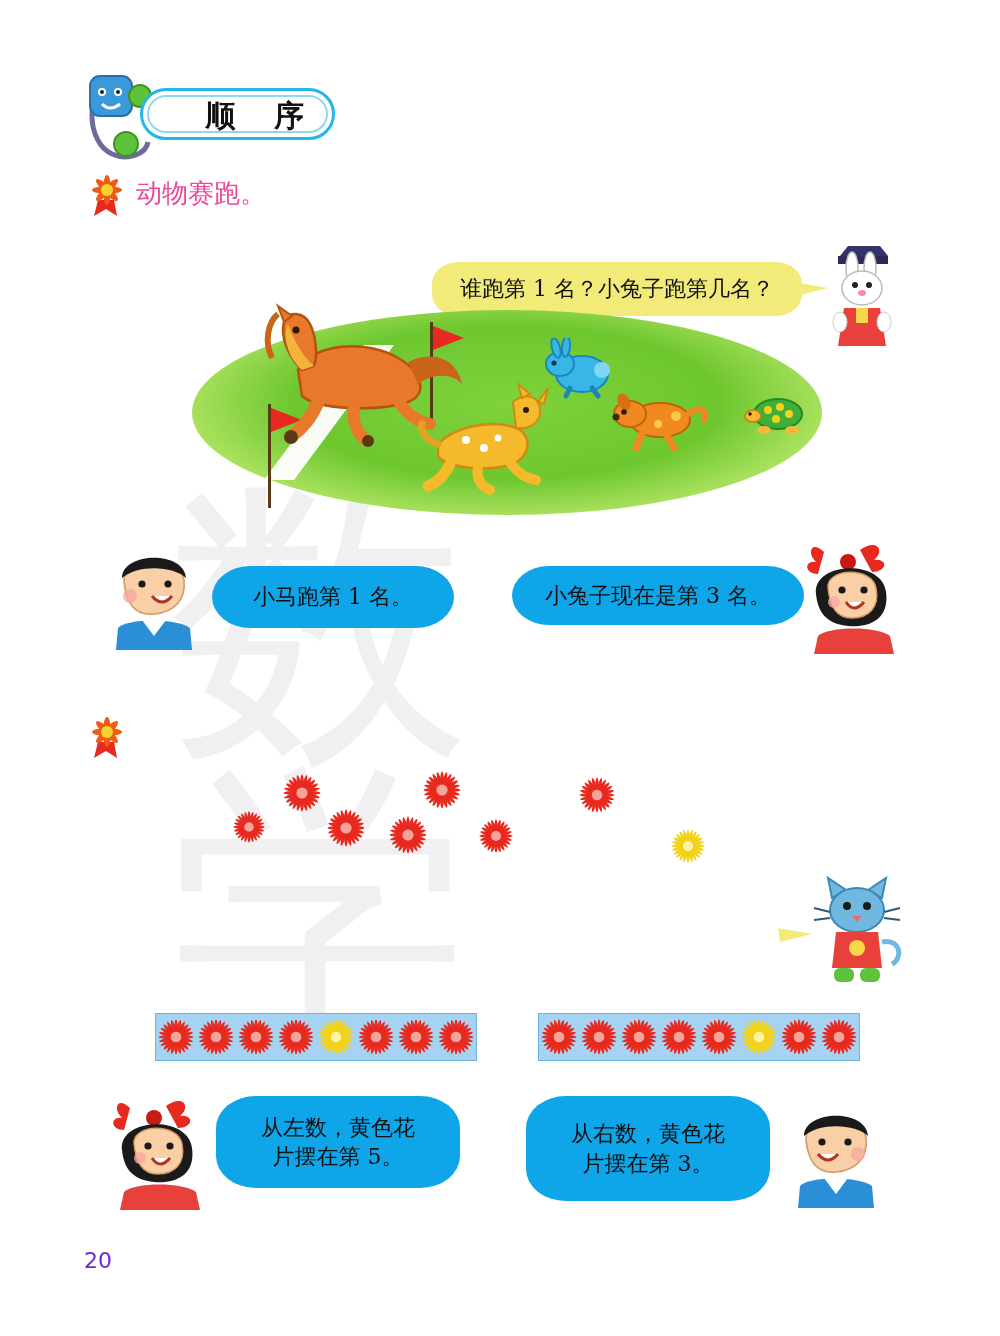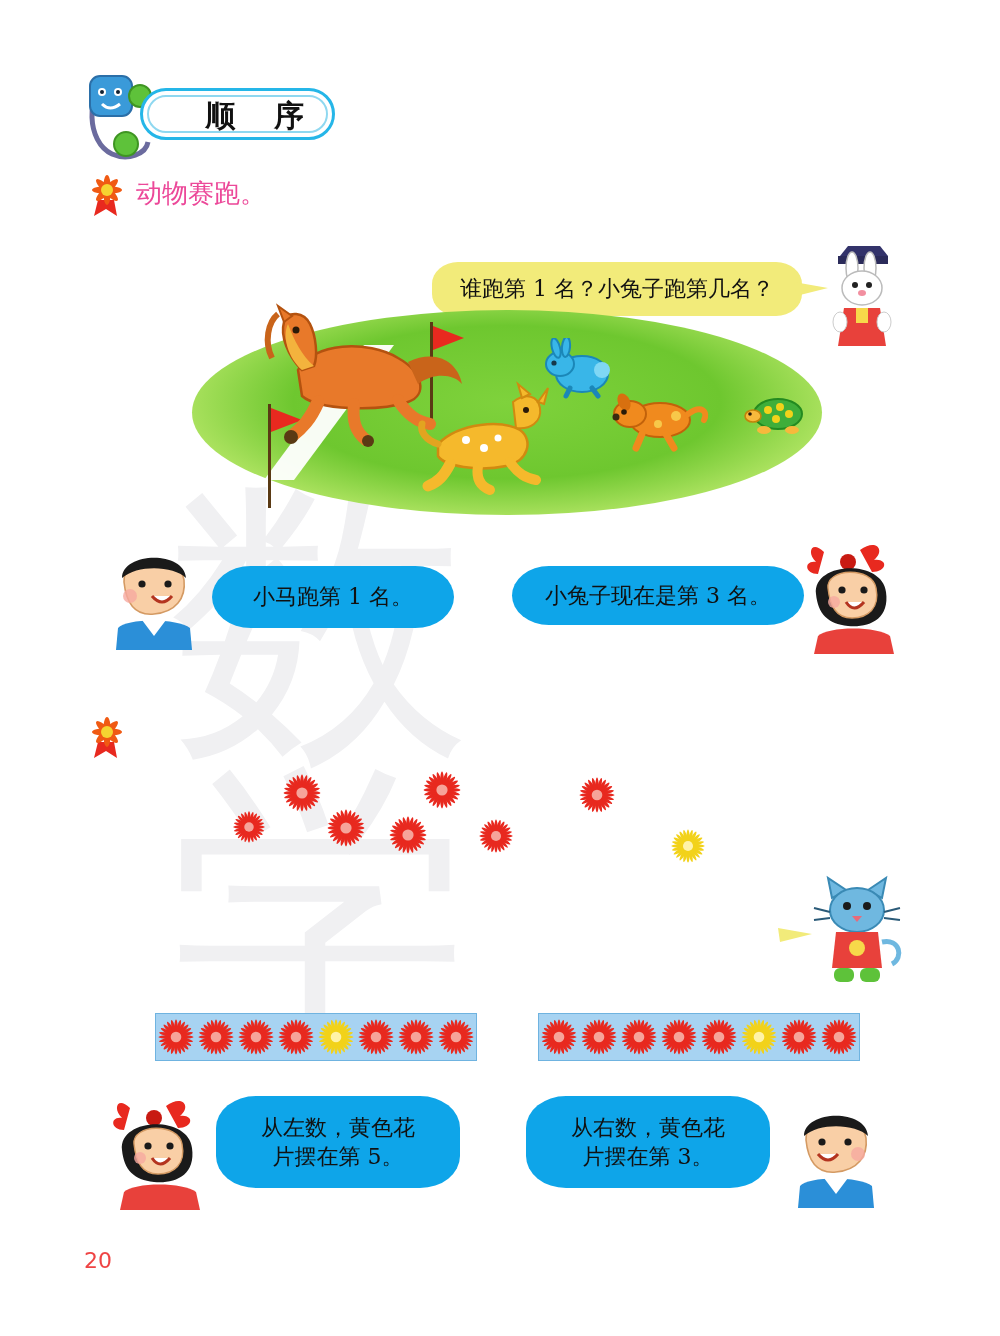--- a/index.html
+++ b/index.html
@@ -161,21 +161,21 @@
   .strip-1 { left: 155px; top: 1013px; width: 322px; }
   .strip-2 { left: 538px; top: 1013px; width: 322px; }
   .strip .chip-inline { margin: 0 1px; }
 
   
   .page-number {
     position: absolute;
     left: 84px;
     top: 1248px;
     font-size: 22px;
-    color: #ef4444;
+    color: #6d28d9;
     font-family: "DejaVu Sans", sans-serif;
   }
 
   .char-figure { position: absolute; }
 </style>
 </head>
 <body>
 
 <div class="watermark">数学</div>
 
@@ -801,21 +801,21 @@
     <circle cx="40" cy="54" r="3.6" fill="#1a1a1a"></circle>
     <circle cx="62" cy="54" r="3.6" fill="#1a1a1a"></circle>
     <path d="M44 66 Q52 78 62 66" stroke="#b4341f" stroke-width="3" fill="#ffffff"></path>
     <circle cx="32" cy="66" r="6" fill="#f6a9a0" opacity="0.8"></circle>
     <path d="M12 118 L16 100 C26 90, 76 90, 88 100 L92 118 Z" fill="#e8413b"></path>
   </svg>
 
   <div class="bubble bubble-green" style="left:216px; top:1096px; width:244px; height:92px; white-space:pre-line;">从左数，黄色花
 片摆在第 5。</div>
 
-  <div class="bubble bubble-green" style="left:526px; top:1096px; width:244px; height:92px; white-space:pre-line;">从右数，黄色花
+  <div class="bubble bubble-green" style="left:526px; top:1096px; width:244px; height:105px; white-space:pre-line;">从右数，黄色花
 片摆在第 3。</div>
 
   <svg class="char-figure" style="left:790px; top:1098px;" width="92" height="110" viewBox="0 0 92 110">
     <path d="M16 42 C14 14, 72 10, 76 40 C78 58, 68 72, 46 74 C26 76, 18 62, 16 42 Z" fill="#f9cfa6" stroke="#d49a63" stroke-width="1.6"></path>
     <path d="M14 38 C14 12, 76 10, 78 38 C66 26, 30 24, 14 38 Z" fill="#1a1a1a"></path>
     <circle cx="32" cy="44" r="3.6" fill="#1a1a1a"></circle>
     <circle cx="58" cy="44" r="3.6" fill="#1a1a1a"></circle>
     <path d="M28 56 Q38 68 48 56" stroke="#b4341f" stroke-width="3" fill="#ffffff"></path>
     <circle cx="68" cy="56" r="7" fill="#f6a9a0" opacity="0.8"></circle>
     <path d="M8 110 L10 88 C18 78, 70 78, 82 88 L84 110 Z" fill="#2b8fd8"></path>

